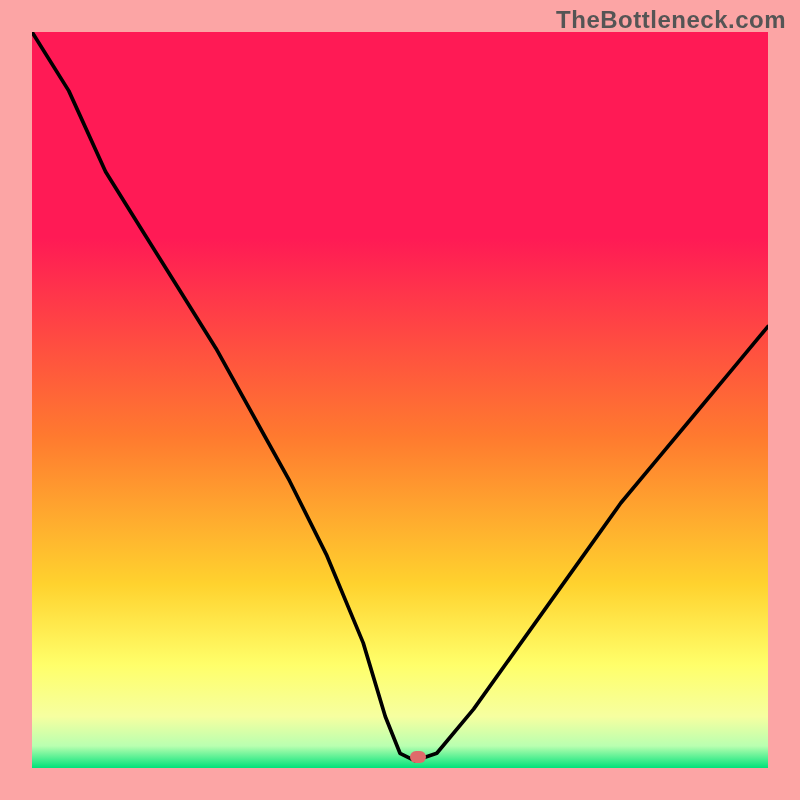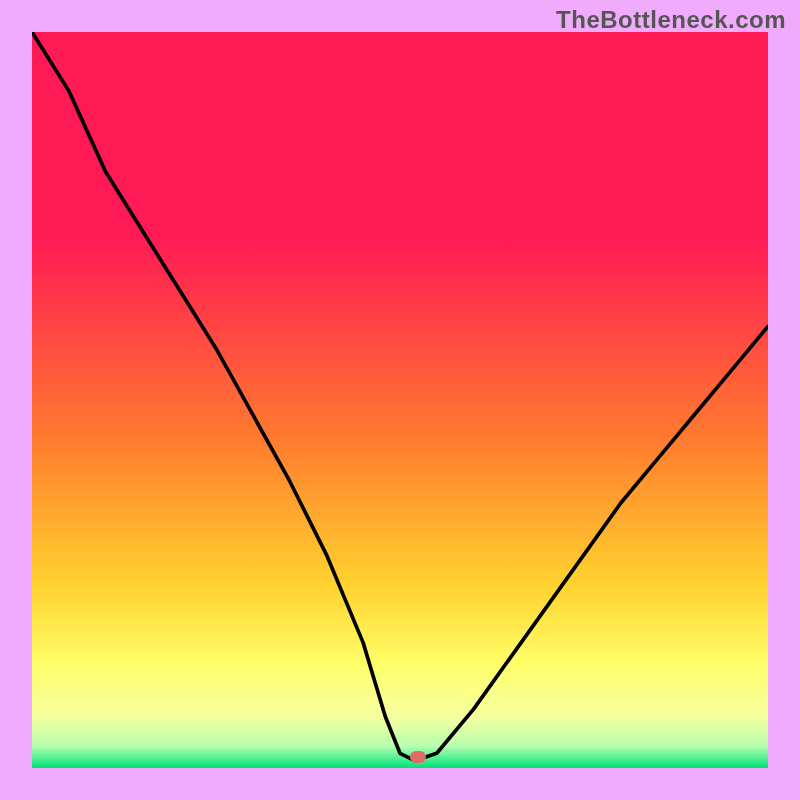--- a/index.html
+++ b/index.html
@@ -8,21 +8,21 @@
     width: 800px;
     height: 800px;
     background: #000;
     overflow: hidden;
     font-family: Arial, Helvetica, sans-serif;
   }
   .frame {
     position: relative;
     width: 800px;
     height: 800px;
-    background: #f0abfc;
+    background: #fca5a5;
   }
   .watermark {
     position: absolute;
     top: 6px;
     right: 14px;
     color: #555;
     font-size: 24px;
     font-weight: 600;
     letter-spacing: 0.5px;
     z-index: 5;

